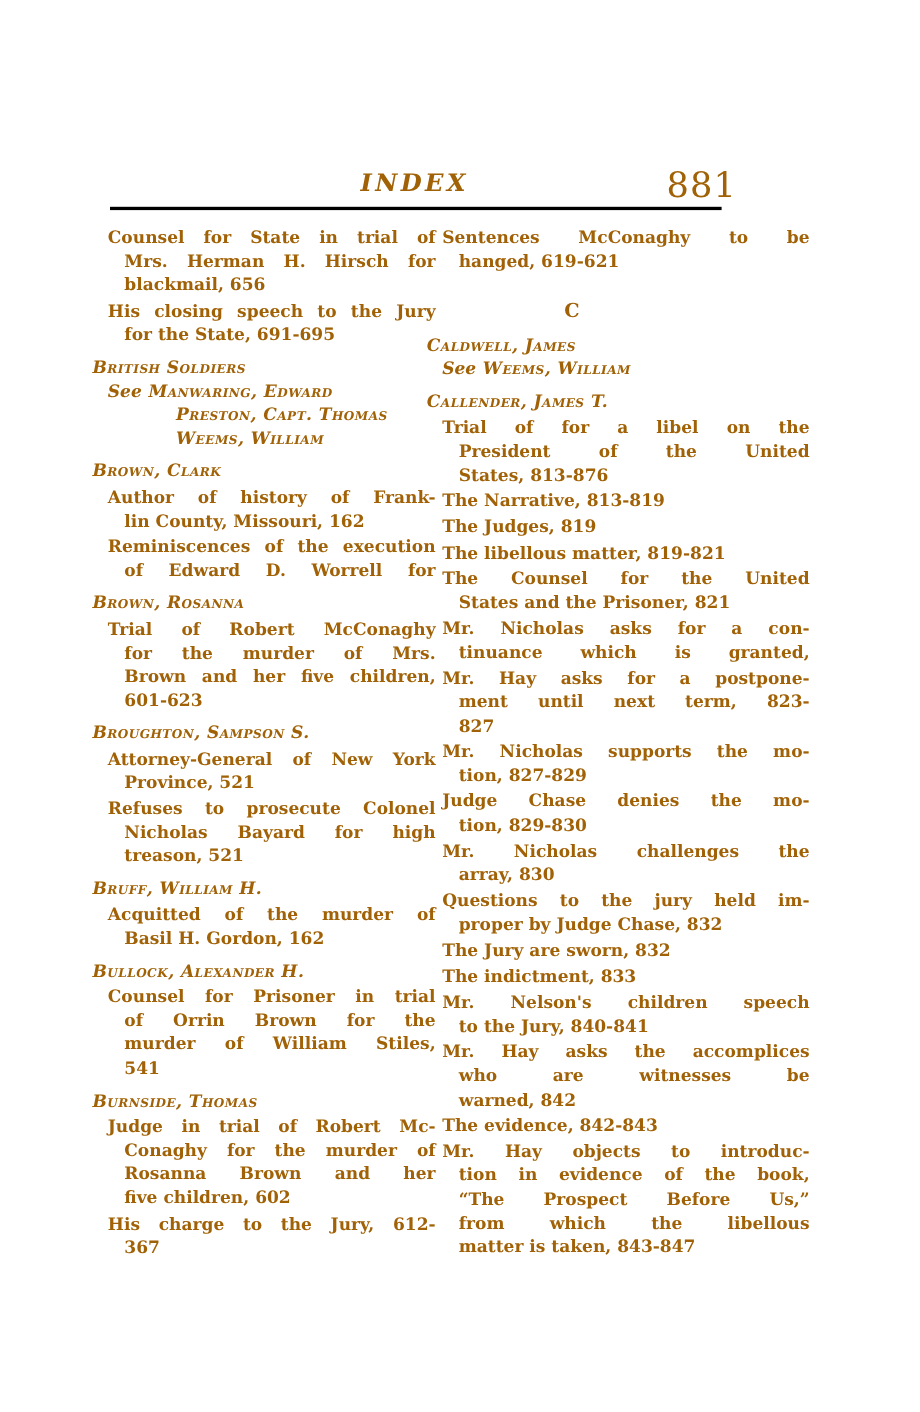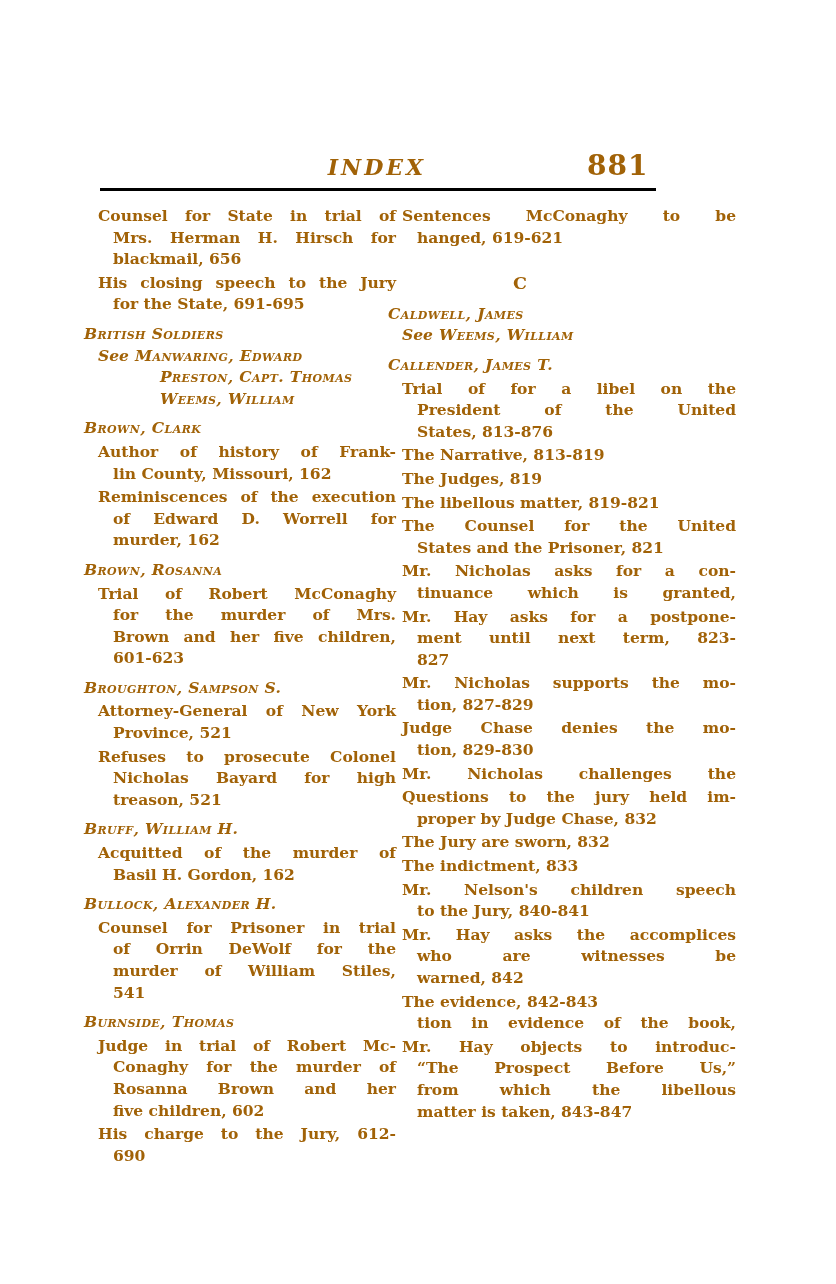--- a/index.html
+++ b/index.html
@@ -25,24 +25,24 @@
     left: 0;
     width: 754px;
     text-align: center;
     font-style: italic;
     font-size: 22px;
     letter-spacing: 3px;
   }
   .pagenum {
     position: absolute;
     top: 129px;
-    left: 587px;
-    font-size: 28px;
+    left: 606px;
+    font-size: 32px;
     letter-spacing: 1px;
-    font-weight: 700;
+    font-weight: 400;
   }
   .rule {
     position: absolute;
     top: 168px;
     left: 100px;
     width: 556px;
     height: 3px;
     background: #000;
   }
   
@@ -94,47 +94,46 @@
       <div class="ln cont"><span>for the State, 691-695</span></div>
       <div class="ln heading"><span class="sc">British Soldiers</span></div>
       <div class="ln see-first"><span class="it">See</span><span class="sc">Manwaring, Edward</span></div>
       <div class="ln see-cont"><span class="sc">Preston, Capt. Thomas</span></div>
       <div class="ln see-cont"><span class="sc">Weems, William</span></div>
       <div class="ln heading"><span class="sc">Brown, Clark</span></div>
       <div class="ln first entry-start j"><span>Author of history of Frank-</span></div>
       <div class="ln cont"><span>lin County, Missouri, 162</span></div>
       <div class="ln first entry-start j"><span>Reminiscences of the execution</span></div>
       <div class="ln cont j"><span>of Edward D. Worrell for</span></div>
-      <div class="ln cont"><span>murder, 162</span></div>
       <div class="ln heading"><span class="sc">Brown, Rosanna</span></div>
       <div class="ln first entry-start j"><span>Trial of Robert McConaghy</span></div>
       <div class="ln cont j"><span>for the murder of Mrs.</span></div>
       <div class="ln cont j"><span>Brown and her five children,</span></div>
       <div class="ln cont"><span>601-623</span></div>
       <div class="ln heading"><span class="sc">Broughton, Sampson S.</span></div>
       <div class="ln first entry-start j"><span>Attorney-General of New York</span></div>
       <div class="ln cont"><span>Province, 521</span></div>
       <div class="ln first entry-start j"><span>Refuses to prosecute Colonel</span></div>
       <div class="ln cont j"><span>Nicholas Bayard for high</span></div>
       <div class="ln cont"><span>treason, 521</span></div>
       <div class="ln heading"><span class="sc">Bruff, William H.</span></div>
       <div class="ln first entry-start j"><span>Acquitted of the murder of</span></div>
       <div class="ln cont"><span>Basil H. Gordon, 162</span></div>
       <div class="ln heading"><span class="sc">Bullock, Alexander H.</span></div>
       <div class="ln first entry-start j"><span>Counsel for Prisoner in trial</span></div>
-      <div class="ln cont j"><span>of Orrin DeWolf for the</span></div>
+      <div class="ln cont j"><span>of Orrin Brown for the</span></div>
       <div class="ln cont j"><span>murder of William Stiles,</span></div>
       <div class="ln cont"><span>541</span></div>
       <div class="ln heading"><span class="sc">Burnside, Thomas</span></div>
       <div class="ln first entry-start j"><span>Judge in trial of Robert Mc-</span></div>
       <div class="ln cont j"><span>Conaghy for the murder of</span></div>
       <div class="ln cont j"><span>Rosanna Brown and her</span></div>
       <div class="ln cont"><span>five children, 602</span></div>
       <div class="ln first entry-start j"><span>His charge to the Jury, 612-</span></div>
-      <div class="ln cont"><span>690</span></div>
+      <div class="ln cont"><span>367</span></div>
     </div>
   <div class="col col-right">
       <div class="ln first entry-start j"><span>Sentences McConaghy to be</span></div>
       <div class="ln cont"><span>hanged, 619-621</span></div>
       <div class="section-letter"><span>C</span></div>
       <div class="ln heading"><span class="sc">Caldwell, James</span></div>
       <div class="ln see-first"><span class="it">See</span><span class="sc">Weems, William</span></div>
       <div class="ln heading"><span class="sc">Callender, James T.</span></div>
       <div class="ln first entry-start j"><span>Trial of for a libel on the</span></div>
       <div class="ln cont j"><span>President of the United</span></div>
@@ -147,29 +146,30 @@
       <div class="ln first entry-start j"><span>Mr. Nicholas asks for a con-</span></div>
       <div class="ln cont j"><span>tinuance which is granted,</span></div>
       <div class="ln first entry-start j"><span>Mr. Hay asks for a postpone-</span></div>
       <div class="ln cont j"><span>ment until next term, 823-</span></div>
       <div class="ln cont"><span>827</span></div>
       <div class="ln first entry-start j"><span>Mr. Nicholas supports the mo-</span></div>
       <div class="ln cont"><span>tion, 827-829</span></div>
       <div class="ln first entry-start j"><span>Judge Chase denies the mo-</span></div>
       <div class="ln cont"><span>tion, 829-830</span></div>
       <div class="ln first entry-start j"><span>Mr. Nicholas challenges the</span></div>
+      <div class="ln cont"><span>array, 830</span></div>
       <div class="ln first entry-start j"><span>Questions to the jury held im-</span></div>
       <div class="ln cont"><span>proper by Judge Chase, 832</span></div>
       <div class="ln first entry-start"><span>The Jury are sworn, 832</span></div>
       <div class="ln first entry-start"><span>The indictment, 833</span></div>
       <div class="ln first entry-start j"><span>Mr. Nelson's children speech</span></div>
       <div class="ln cont"><span>to the Jury, 840-841</span></div>
       <div class="ln first entry-start j"><span>Mr. Hay asks the accomplices</span></div>
       <div class="ln cont j"><span>who are witnesses be</span></div>
       <div class="ln cont"><span>warned, 842</span></div>
       <div class="ln first entry-start"><span>The evidence, 842-843</span></div>
+      <div class="ln first entry-start j"><span>Mr. Hay objects to introduc-</span></div>
       <div class="ln cont j"><span>tion in evidence of the book,</span></div>
-      <div class="ln first entry-start j"><span>Mr. Hay objects to introduc-</span></div>
       <div class="ln cont j"><span>“The Prospect Before Us,”</span></div>
       <div class="ln cont j"><span>from which the libellous</span></div>
       <div class="ln cont"><span>matter is taken, 843-847</span></div>
     </div>
 </div>
 
 </body></html>

